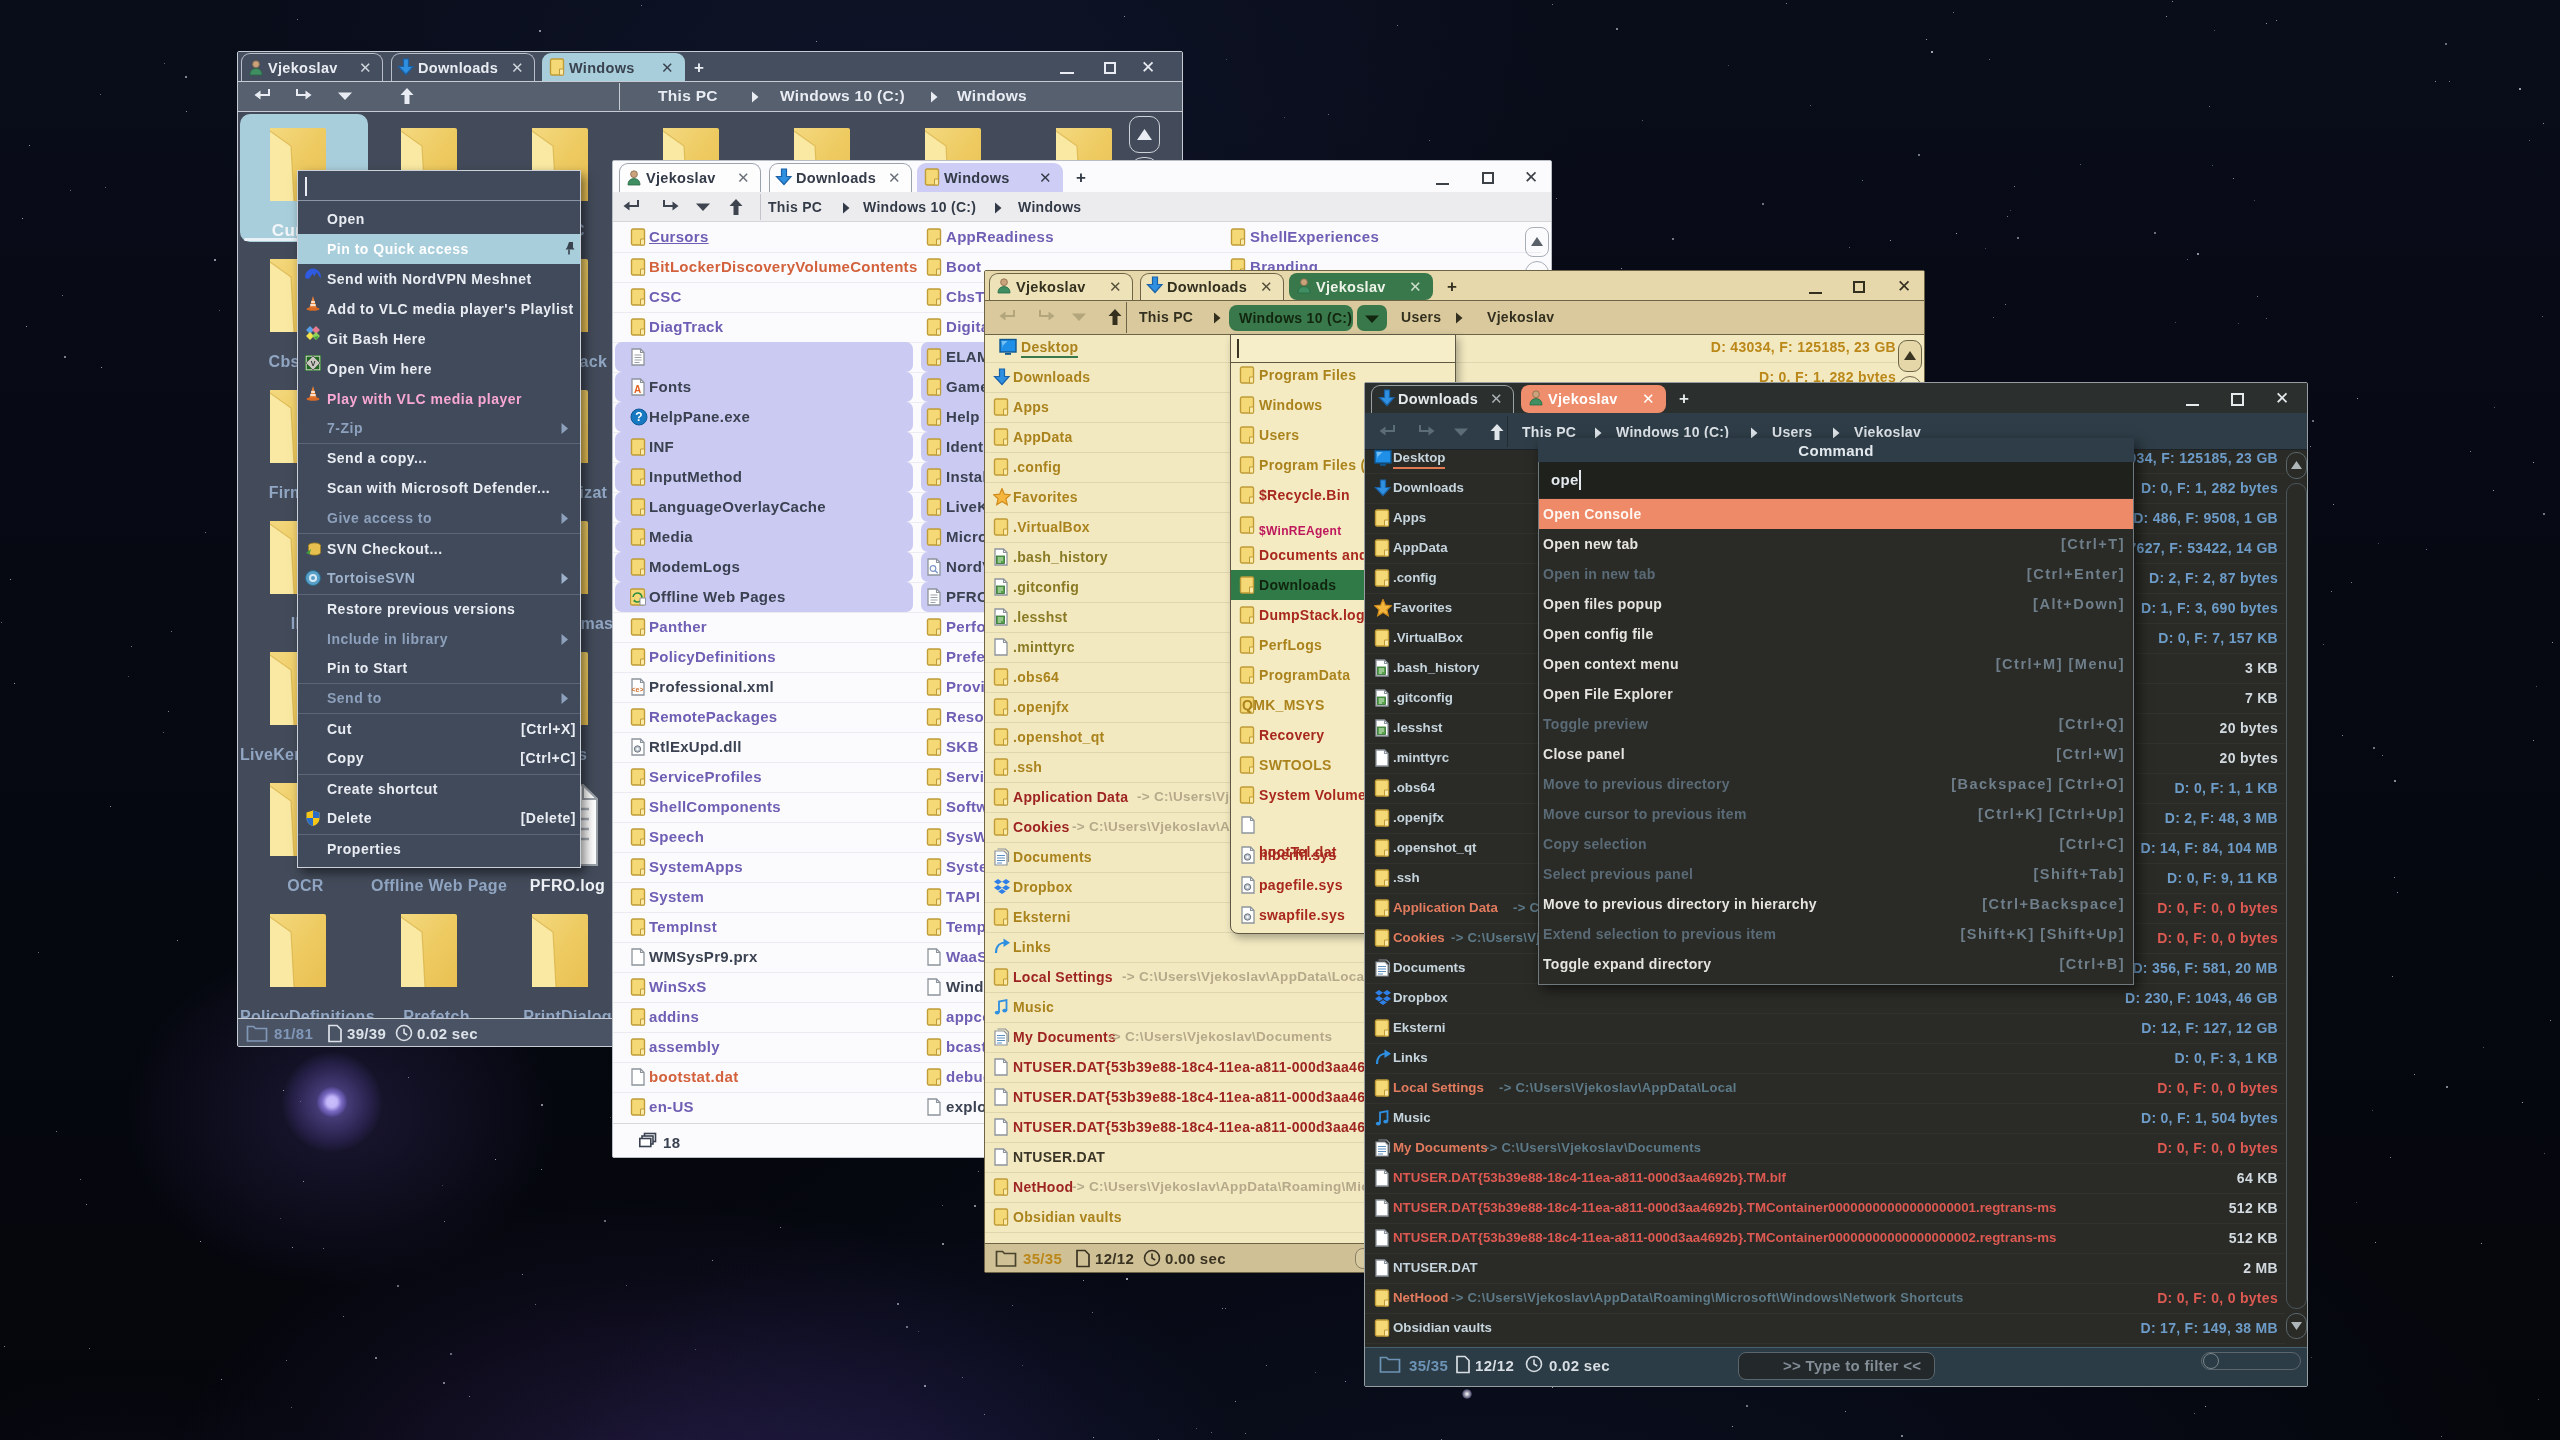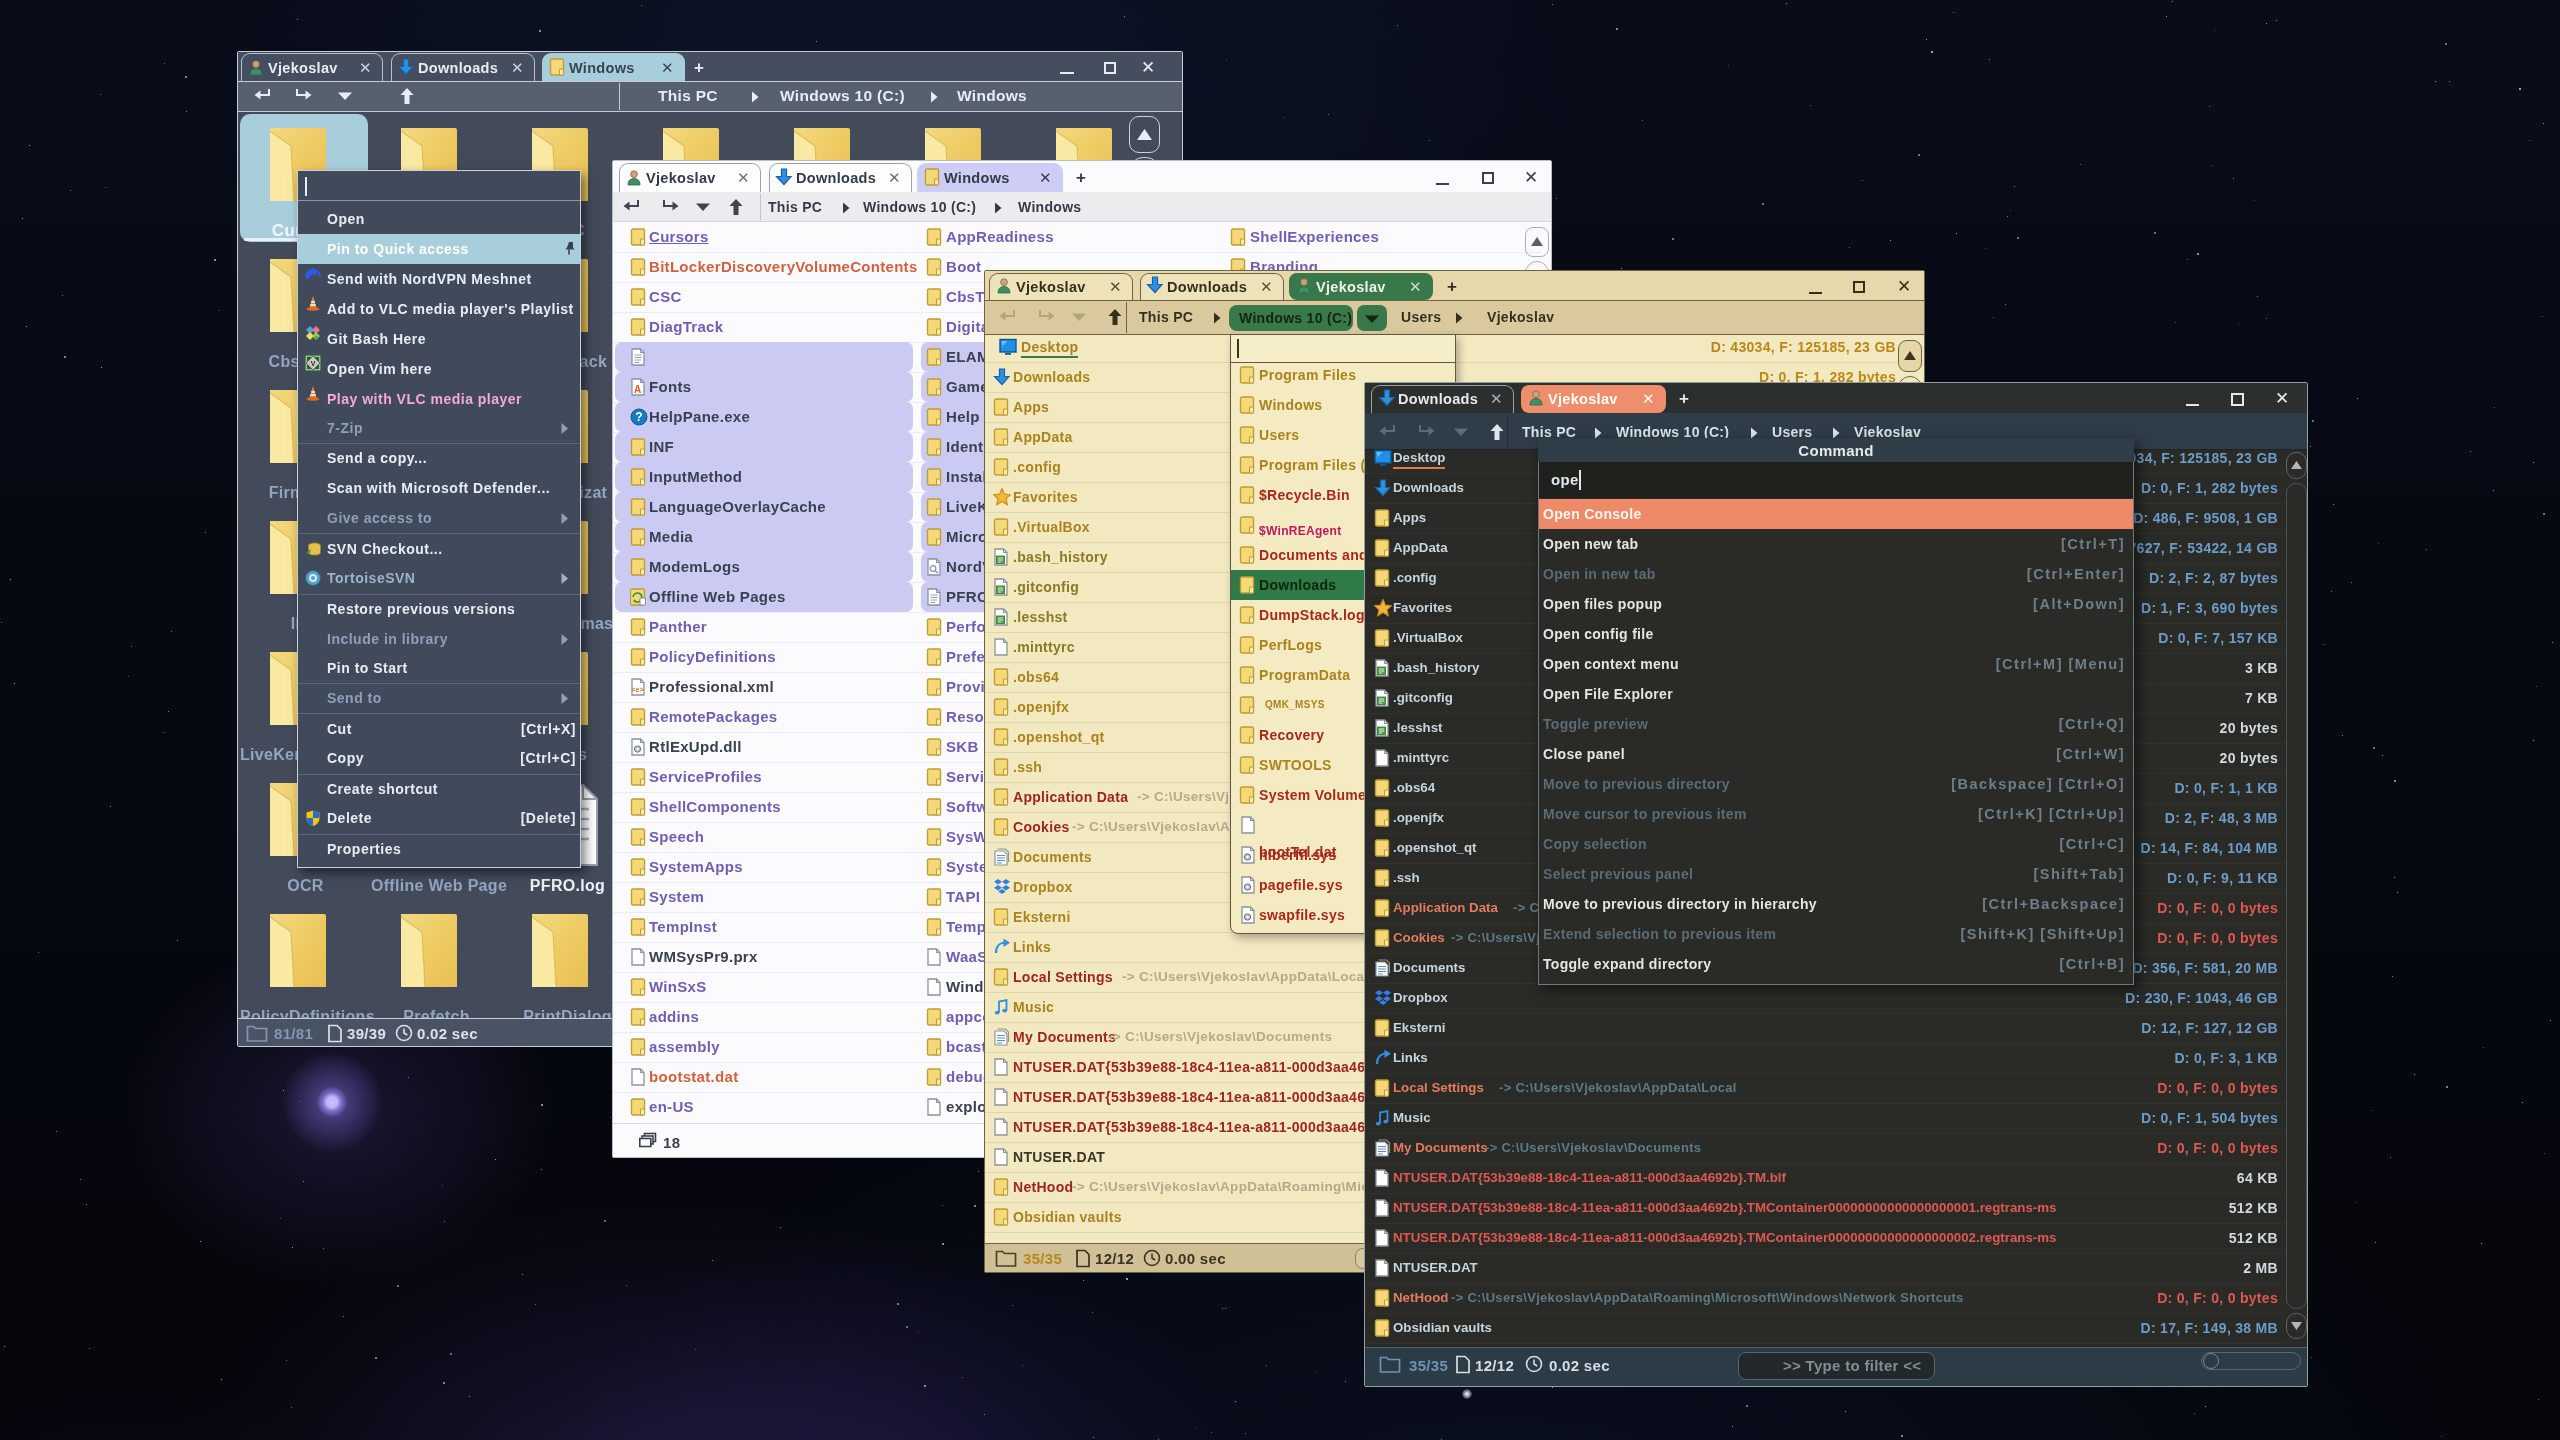--- a/index.html
+++ b/index.html
@@ -1356,21 +1356,21 @@
     <div class="abs tx " style="left:274px;top:363px;color:#ab831d;font-size:14px">PerfLogs</div>
     <svg class="abs" style="left:254px;top:395px" width="17" height="18" viewBox="0 0 17 18">
       <rect x="1.5" y="1" width="13" height="16" rx="1.5" fill="#f6d977" stroke="#bf9c38" stroke-width="1.4"></rect>
       <path d="M10.5 11 h4 v6 h-4 z" fill="#fbe9a7" stroke="#bf9c38" stroke-width="1"></path>
     </svg>
     <div class="abs tx " style="left:274px;top:393px;color:#ab831d;font-size:14px">ProgramData</div>
     <svg class="abs" style="left:254px;top:425px" width="17" height="18" viewBox="0 0 17 18">
       <rect x="1.5" y="1" width="13" height="16" rx="1.5" fill="#f6d977" stroke="#bf9c38" stroke-width="1.4"></rect>
       <path d="M10.5 11 h4 v6 h-4 z" fill="#fbe9a7" stroke="#bf9c38" stroke-width="1"></path>
     </svg>
-    <div class="abs tx " style="left:280px;top:423px;color:#ab831d;font-size:10px">QMK_MSYS</div>
+    <div class="abs tx " style="left:257px;top:423px;color:#ab831d;font-size:14px">QMK_MSYS</div>
     <svg class="abs" style="left:254px;top:455px" width="17" height="18" viewBox="0 0 17 18">
       <rect x="1.5" y="1" width="13" height="16" rx="1.5" fill="#f6d977" stroke="#bf9c38" stroke-width="1.4"></rect>
       <path d="M10.5 11 h4 v6 h-4 z" fill="#fbe9a7" stroke="#bf9c38" stroke-width="1"></path>
     </svg>
     <div class="abs tx " style="left:274px;top:453px;color:#a8281e;font-size:14px">Recovery</div>
     <svg class="abs" style="left:254px;top:485px" width="17" height="18" viewBox="0 0 17 18">
       <rect x="1.5" y="1" width="13" height="16" rx="1.5" fill="#f6d977" stroke="#bf9c38" stroke-width="1.4"></rect>
       <path d="M10.5 11 h4 v6 h-4 z" fill="#fbe9a7" stroke="#bf9c38" stroke-width="1"></path>
     </svg>
     <div class="abs tx " style="left:274px;top:483px;color:#ab831d;font-size:14px">SWTOOLS</div>

